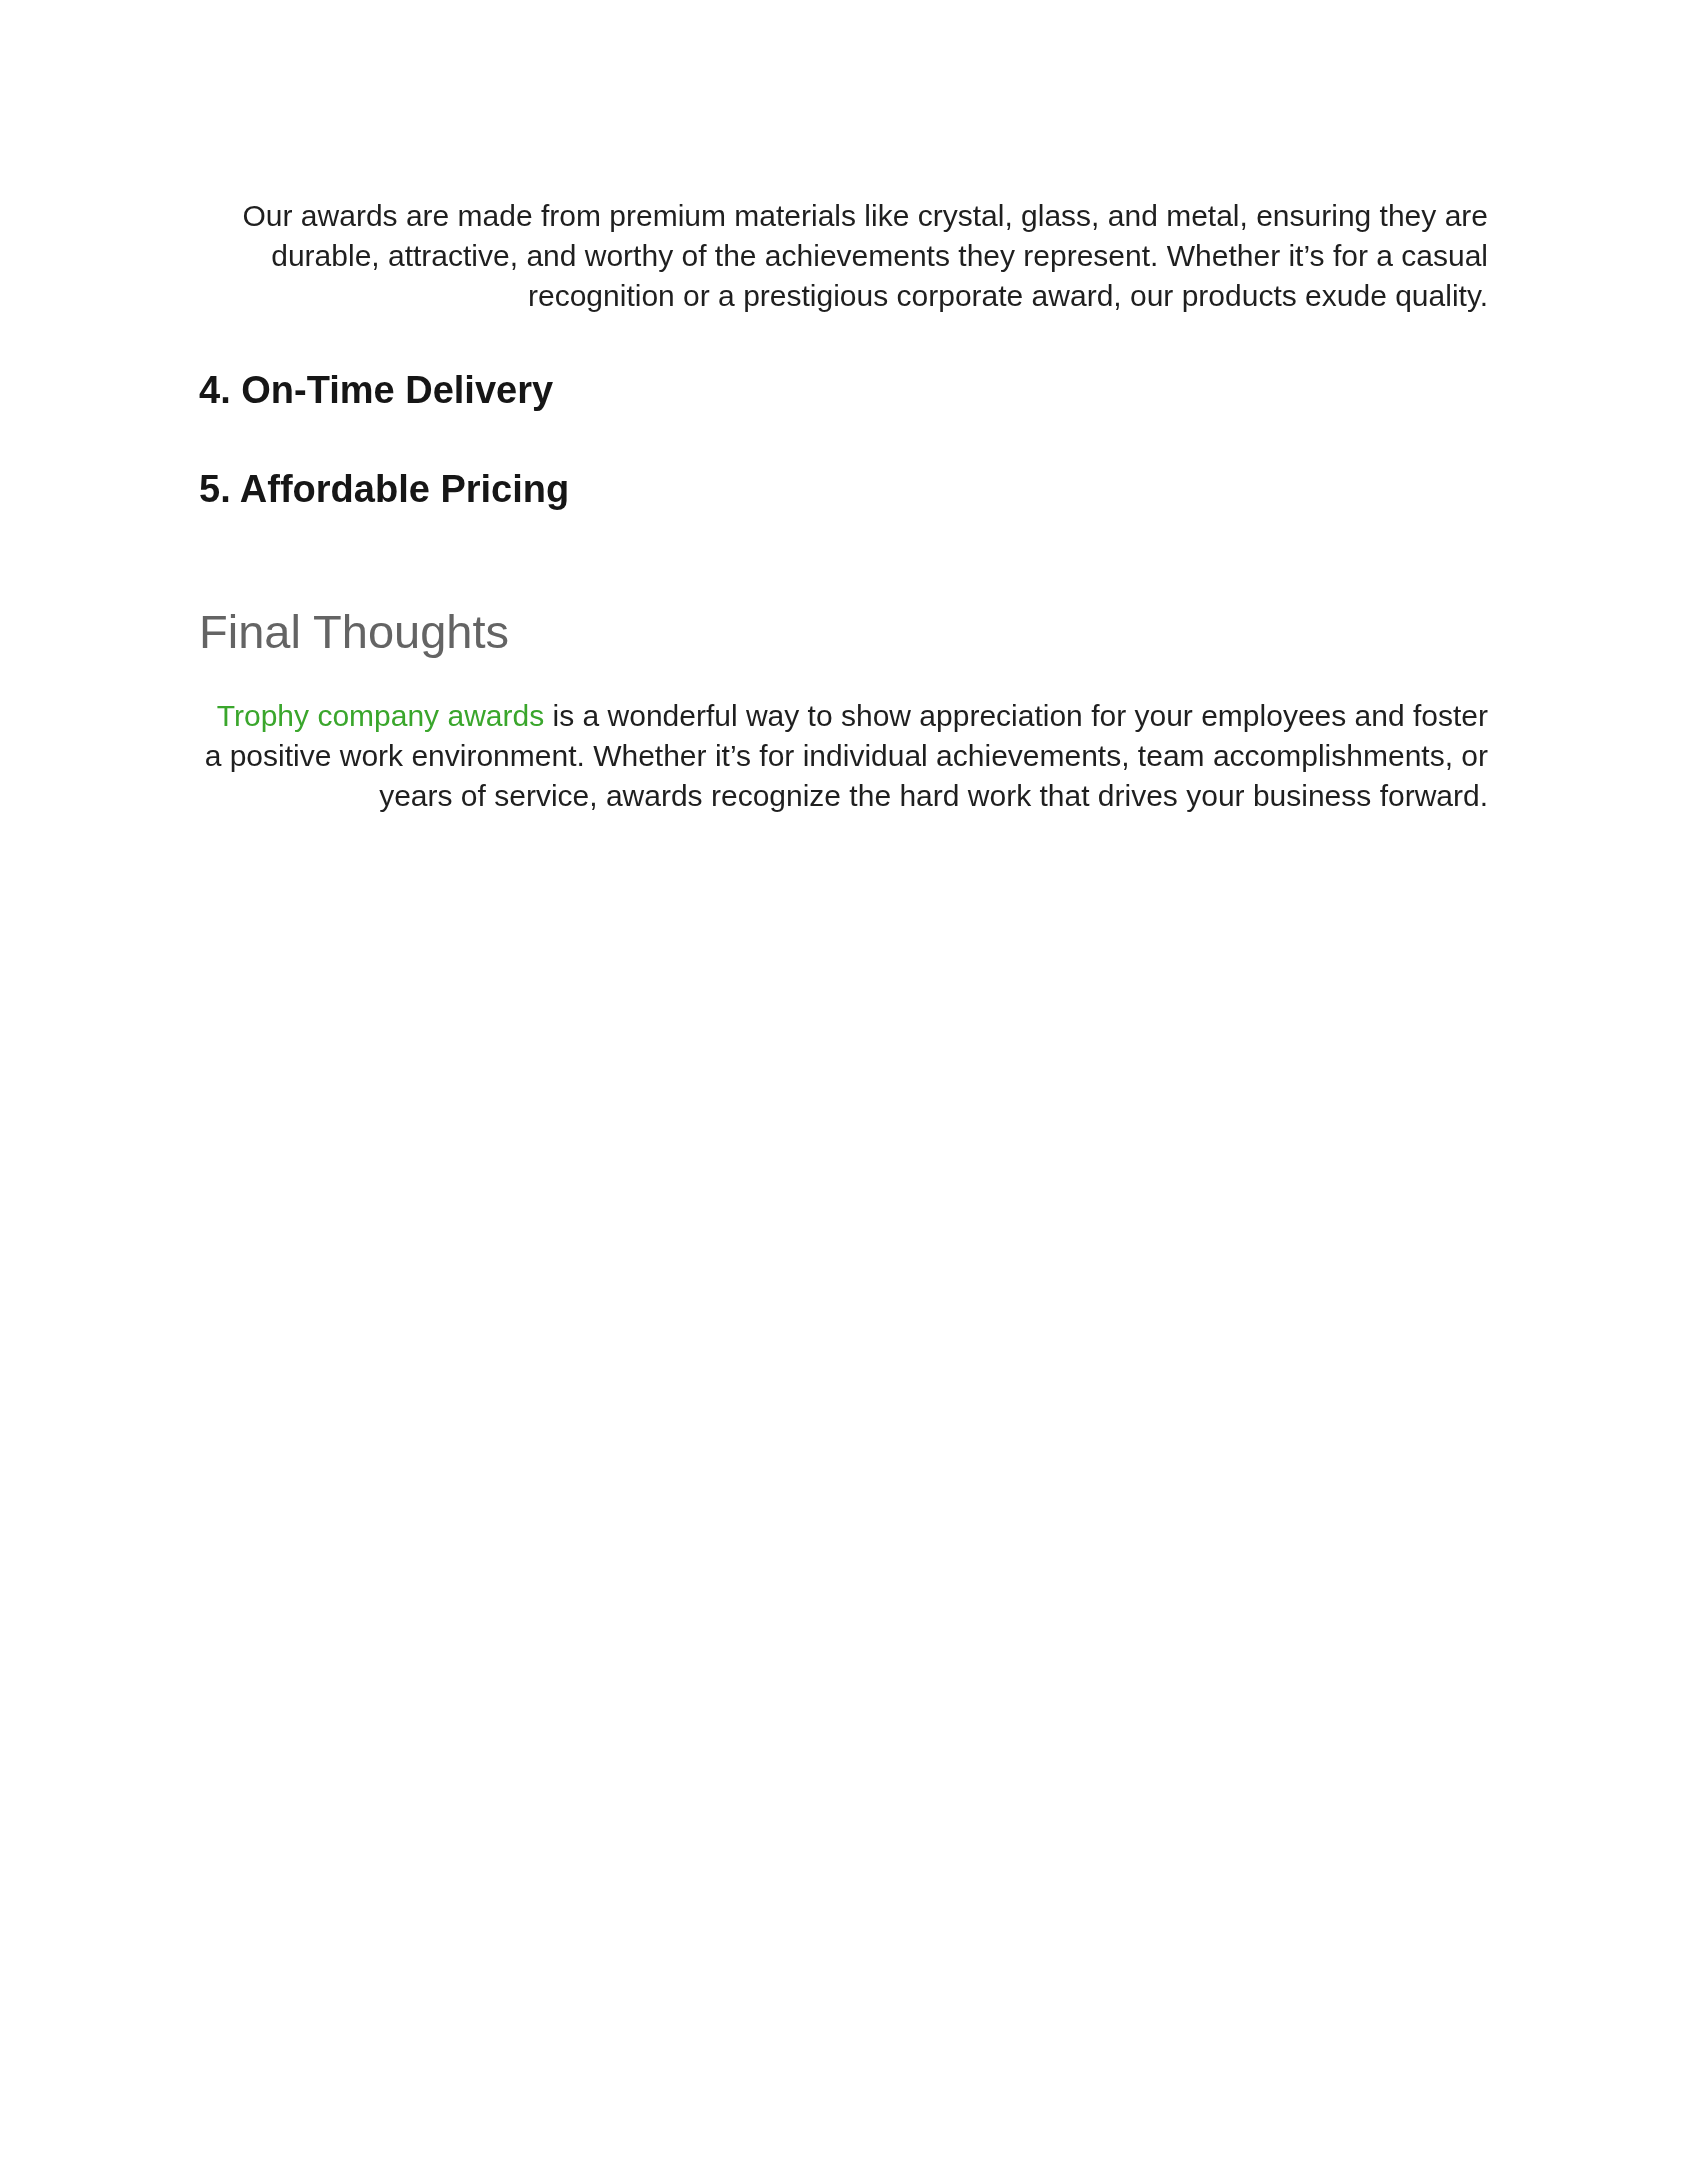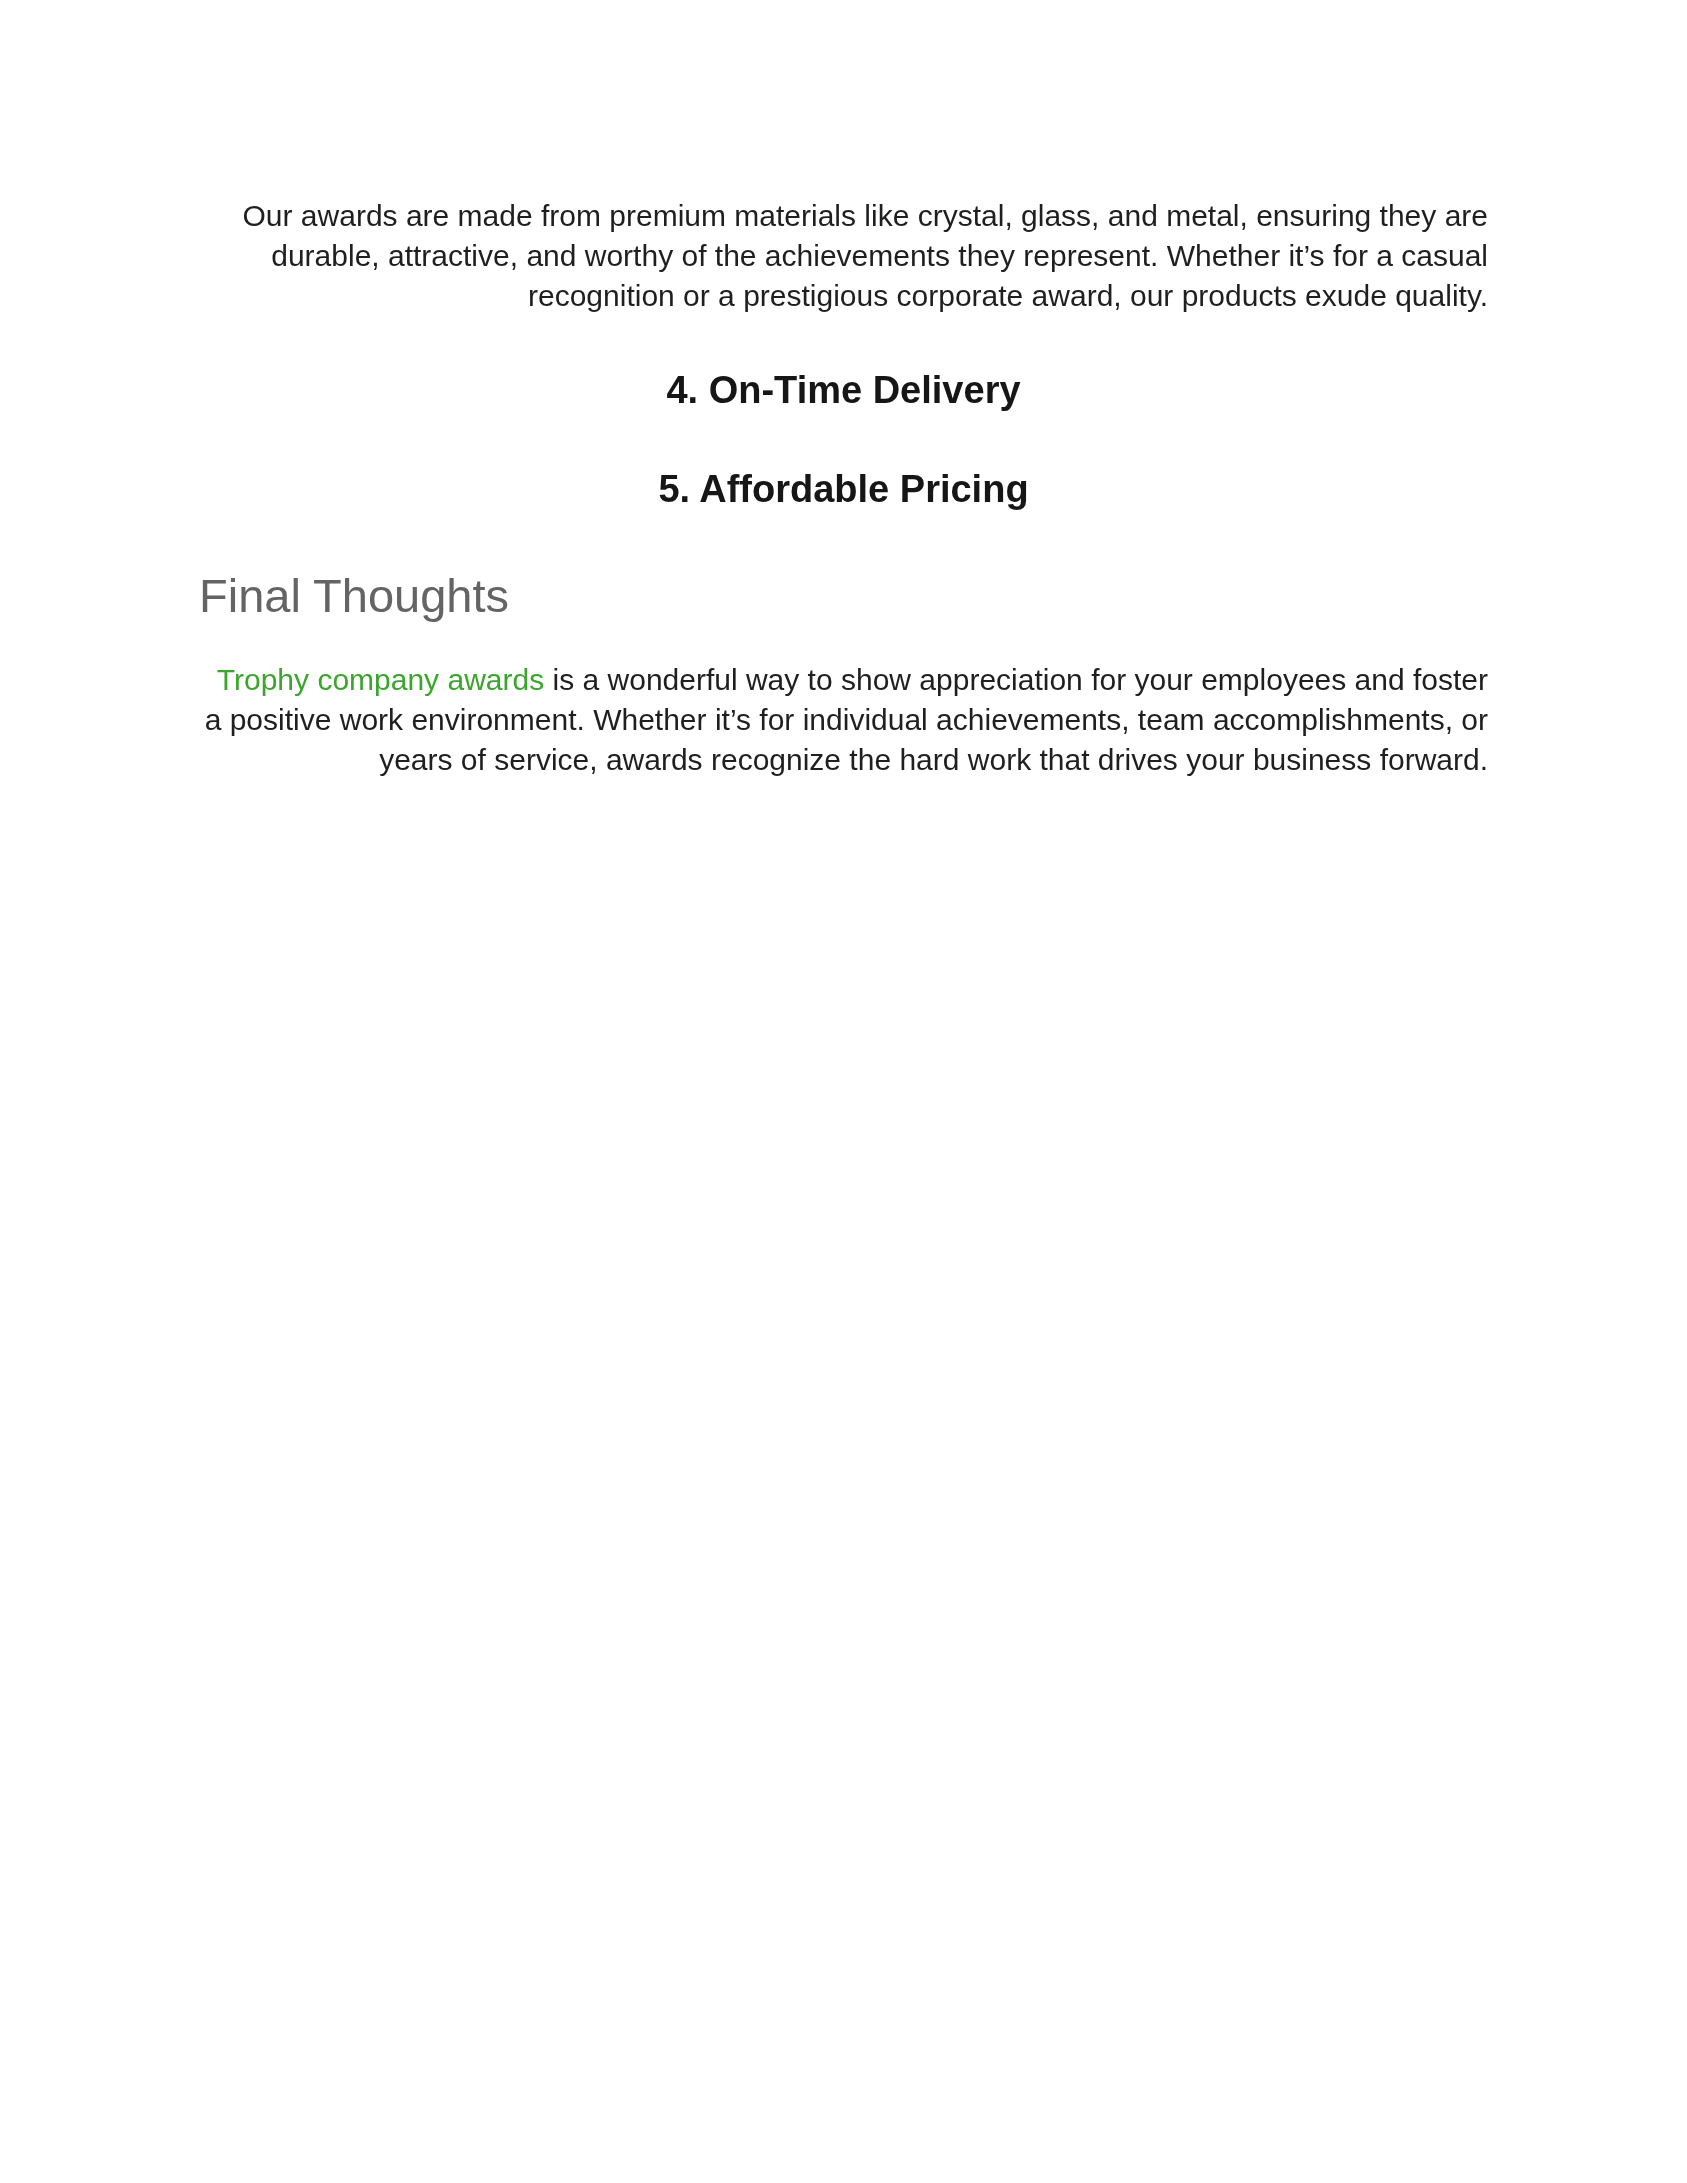--- a/index.html
+++ b/index.html
@@ -31,29 +31,28 @@
     margin: 0 0 29px 0;
     text-align: right;
   }
 
   h2.section-heading {
     font-size: 38px;
     line-height: 50px;
     font-weight: 700;
     color: #161616;
     margin: 49px 0 28px 0;
-    text-align: center;
   }
 
   h1.final-heading {
     font-size: 47px;
     line-height: 62px;
     font-weight: 400;
     color: #646464;
-    margin: 51px 0 33px 0;
+    margin: 87px 0 33px 0;
   }
 
   a.green-link {
     color: #3aa62c;
     text-decoration: none;
     cursor: pointer;
   }
 
   a.green-link.bold {
     font-weight: 400;

